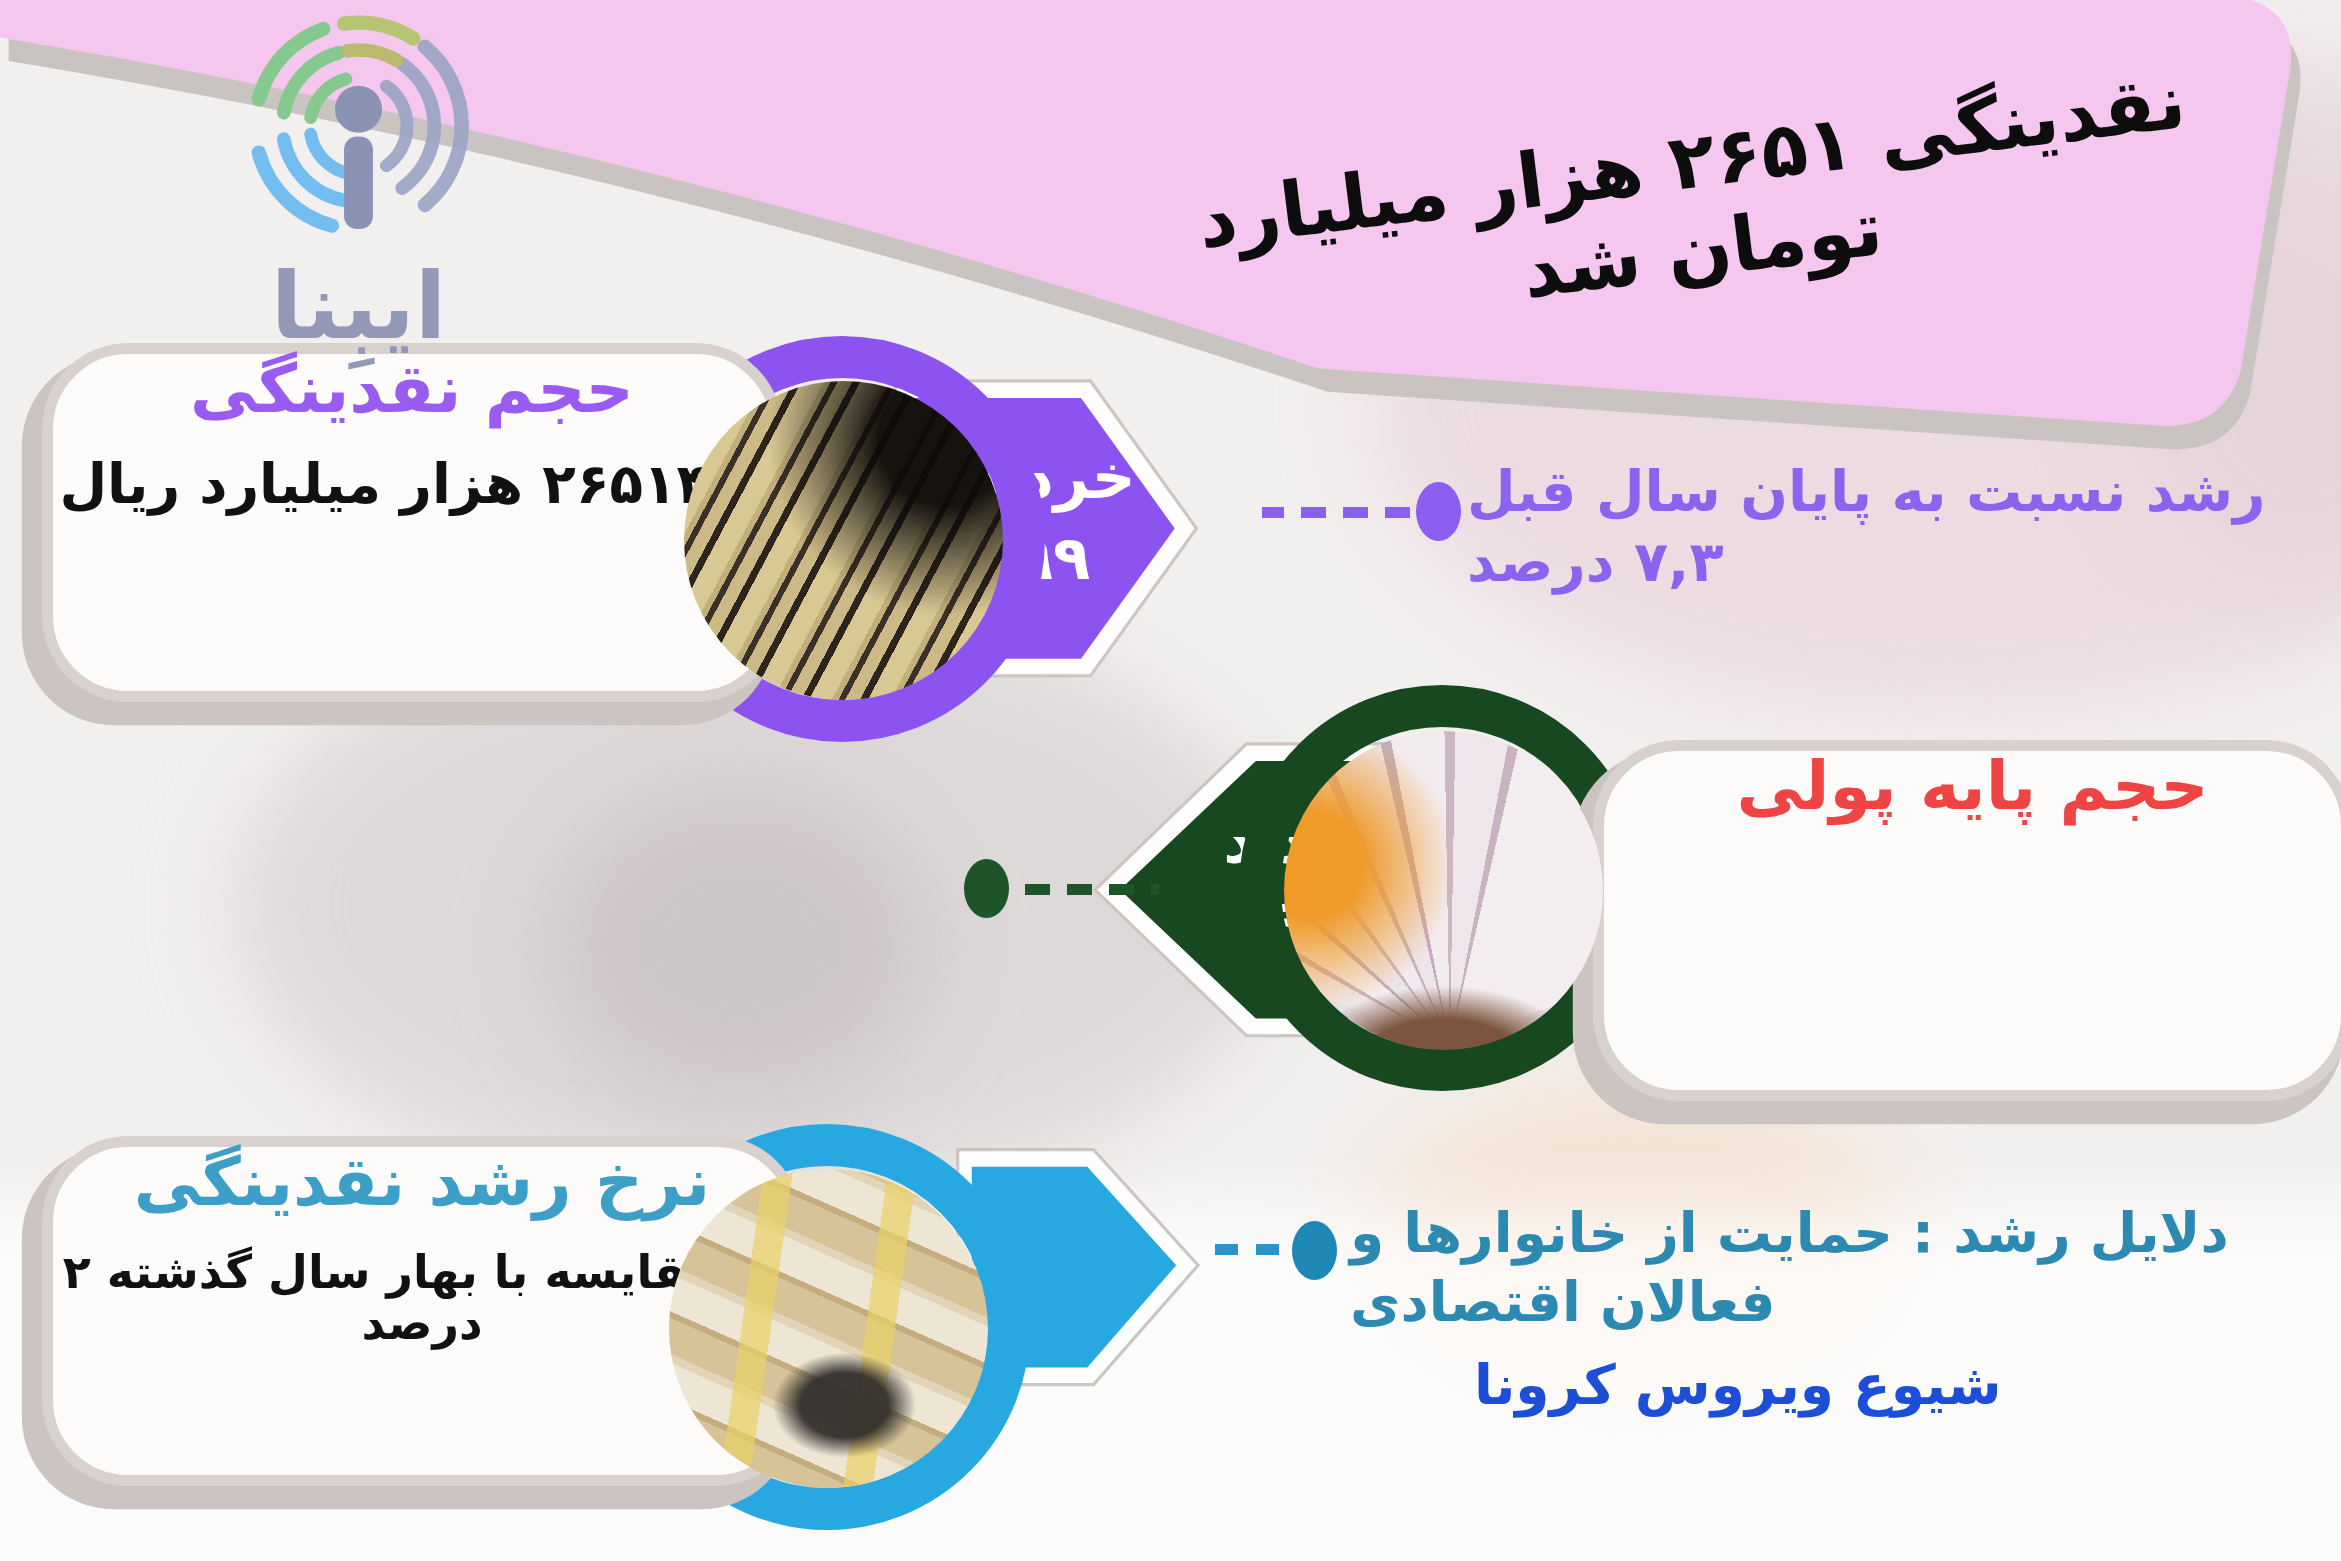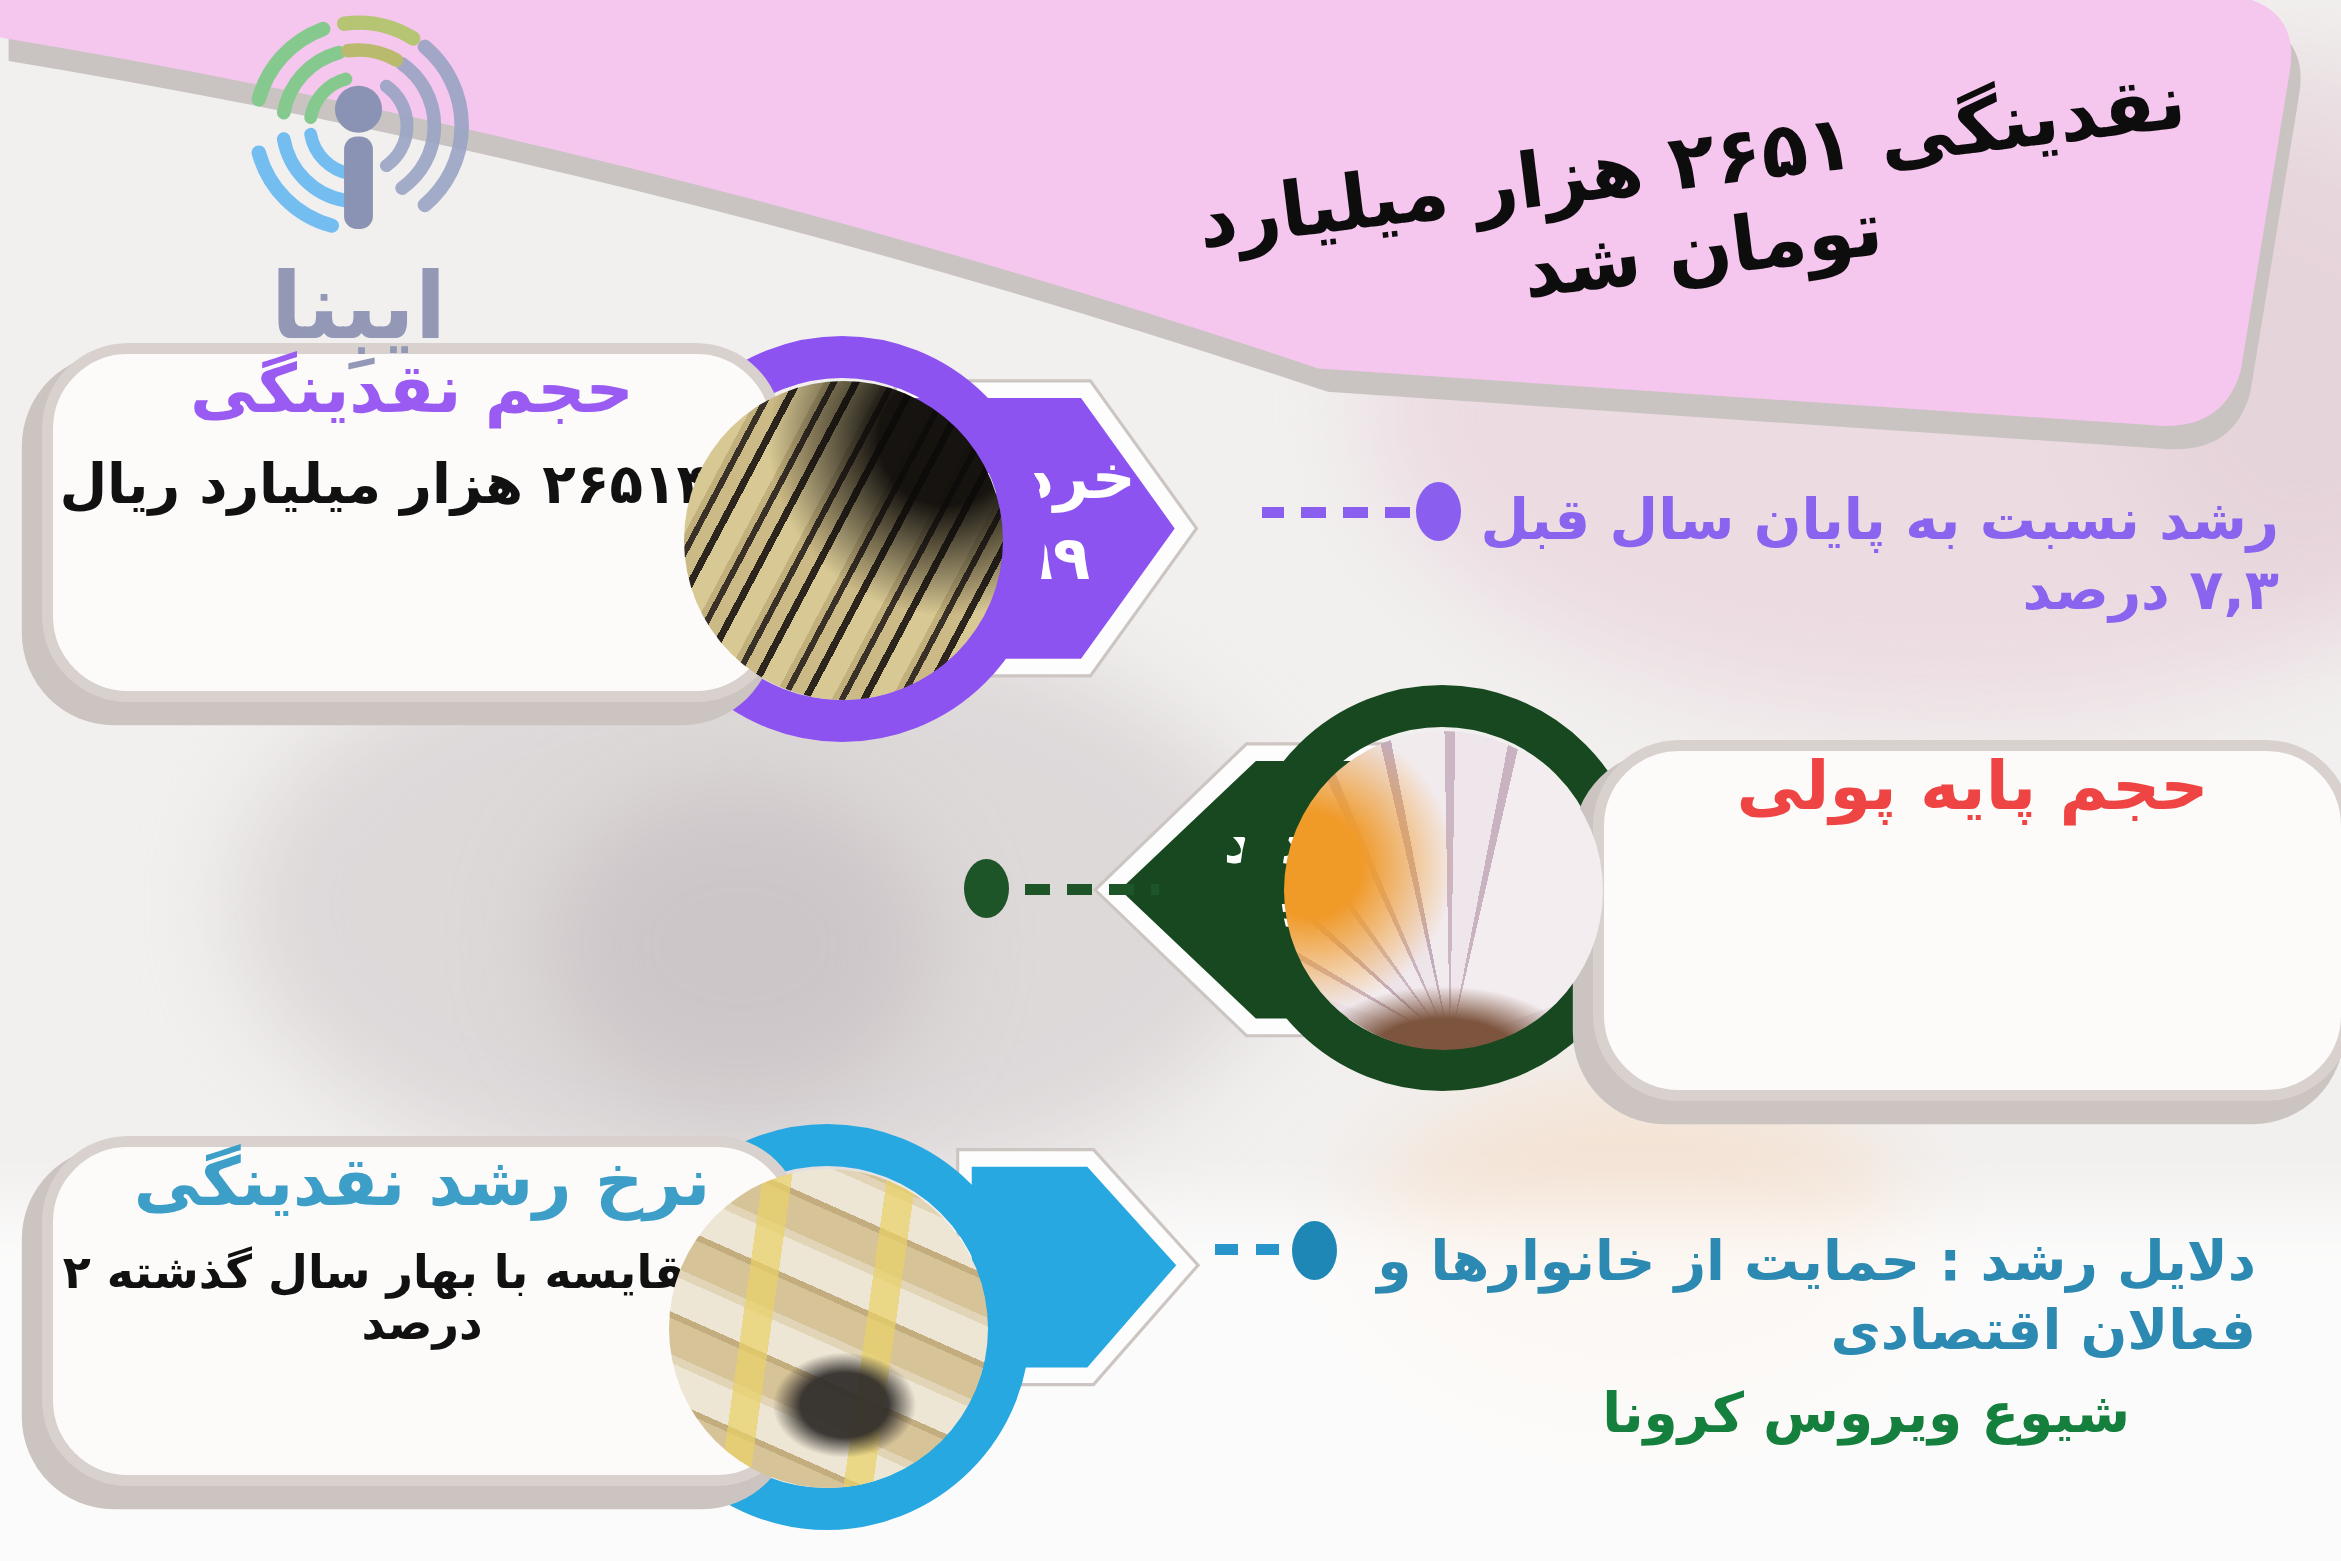--- a/index.html
+++ b/index.html
@@ -69,31 +69,31 @@
     background-color:#ddd2bc;}
   
   #arrows{position:absolute;left:0;top:0;z-index:10;}
   .badge{position:absolute;z-index:12;color:#ffffff;font-weight:bold;font-size:61px;
          text-align:center;line-height:1.32;}
   #badge1{left:937px;top:437px;width:234px;}
   #badge2{left:1190px;top:801px;width:234px;}
   
   .dashes{position:absolute;height:11px;z-index:15;}
   .dot{position:absolute;width:45px;height:59px;border-radius:50%;z-index:15;}
-  .note{position:absolute;z-index:15;font-weight:bold;text-align:right;font-size:56px;line-height:1.25;margin-top:28px;}
+  .note{position:absolute;z-index:15;font-weight:bold;text-align:left;font-size:56px;line-height:1.25;}
   #dash1{left:1263px;top:507px;width:148px;background:repeating-linear-gradient(to left,#8a5ff0 0 25px,rgba(0,0,0,0) 25px 42px);}
   #dot1{left:1417px;top:482px;background:#8a5ff0;}
   #note1{left:1468px;top:457px;width:812px;color:#8a63ee;}
   #note2{left:27px;top:856px;width:909px;color:#1d5428;}
   #dot2{left:965px;top:859px;background:#1d5428;}
   #dash2{left:1026px;top:884px;width:134px;background:repeating-linear-gradient(to right,#1d5428 0 25px,rgba(0,0,0,0) 25px 42px);}
   #dash3{left:1198px;top:1244px;width:123px;background:repeating-linear-gradient(to left,#2795c9 0 23.4px,rgba(0,0,0,0) 23.4px 41px);}
   #dot3{left:1293px;top:1221px;background:#1f87b5;}
   #note3a{left:1351px;top:1199px;width:906px;color:#2c8ab2;font-size:55px;}
-  #note3b{left:1475px;top:1351px;width:656px;color:#15803d;font-size:55px;}
+  #note3b{left:1475px;top:1351px;width:656px;color:#1d4ed8;font-size:55px;}
 </style>
 </head>
 <body>
 
 <div id="stage">
 
   <div class="blob" id="blob-fan"></div>
   <div class="blob" id="blob-fan2"></div>
   <div class="blob" id="blob-note"></div>
   <div class="blob" id="blob-note2"></div>

